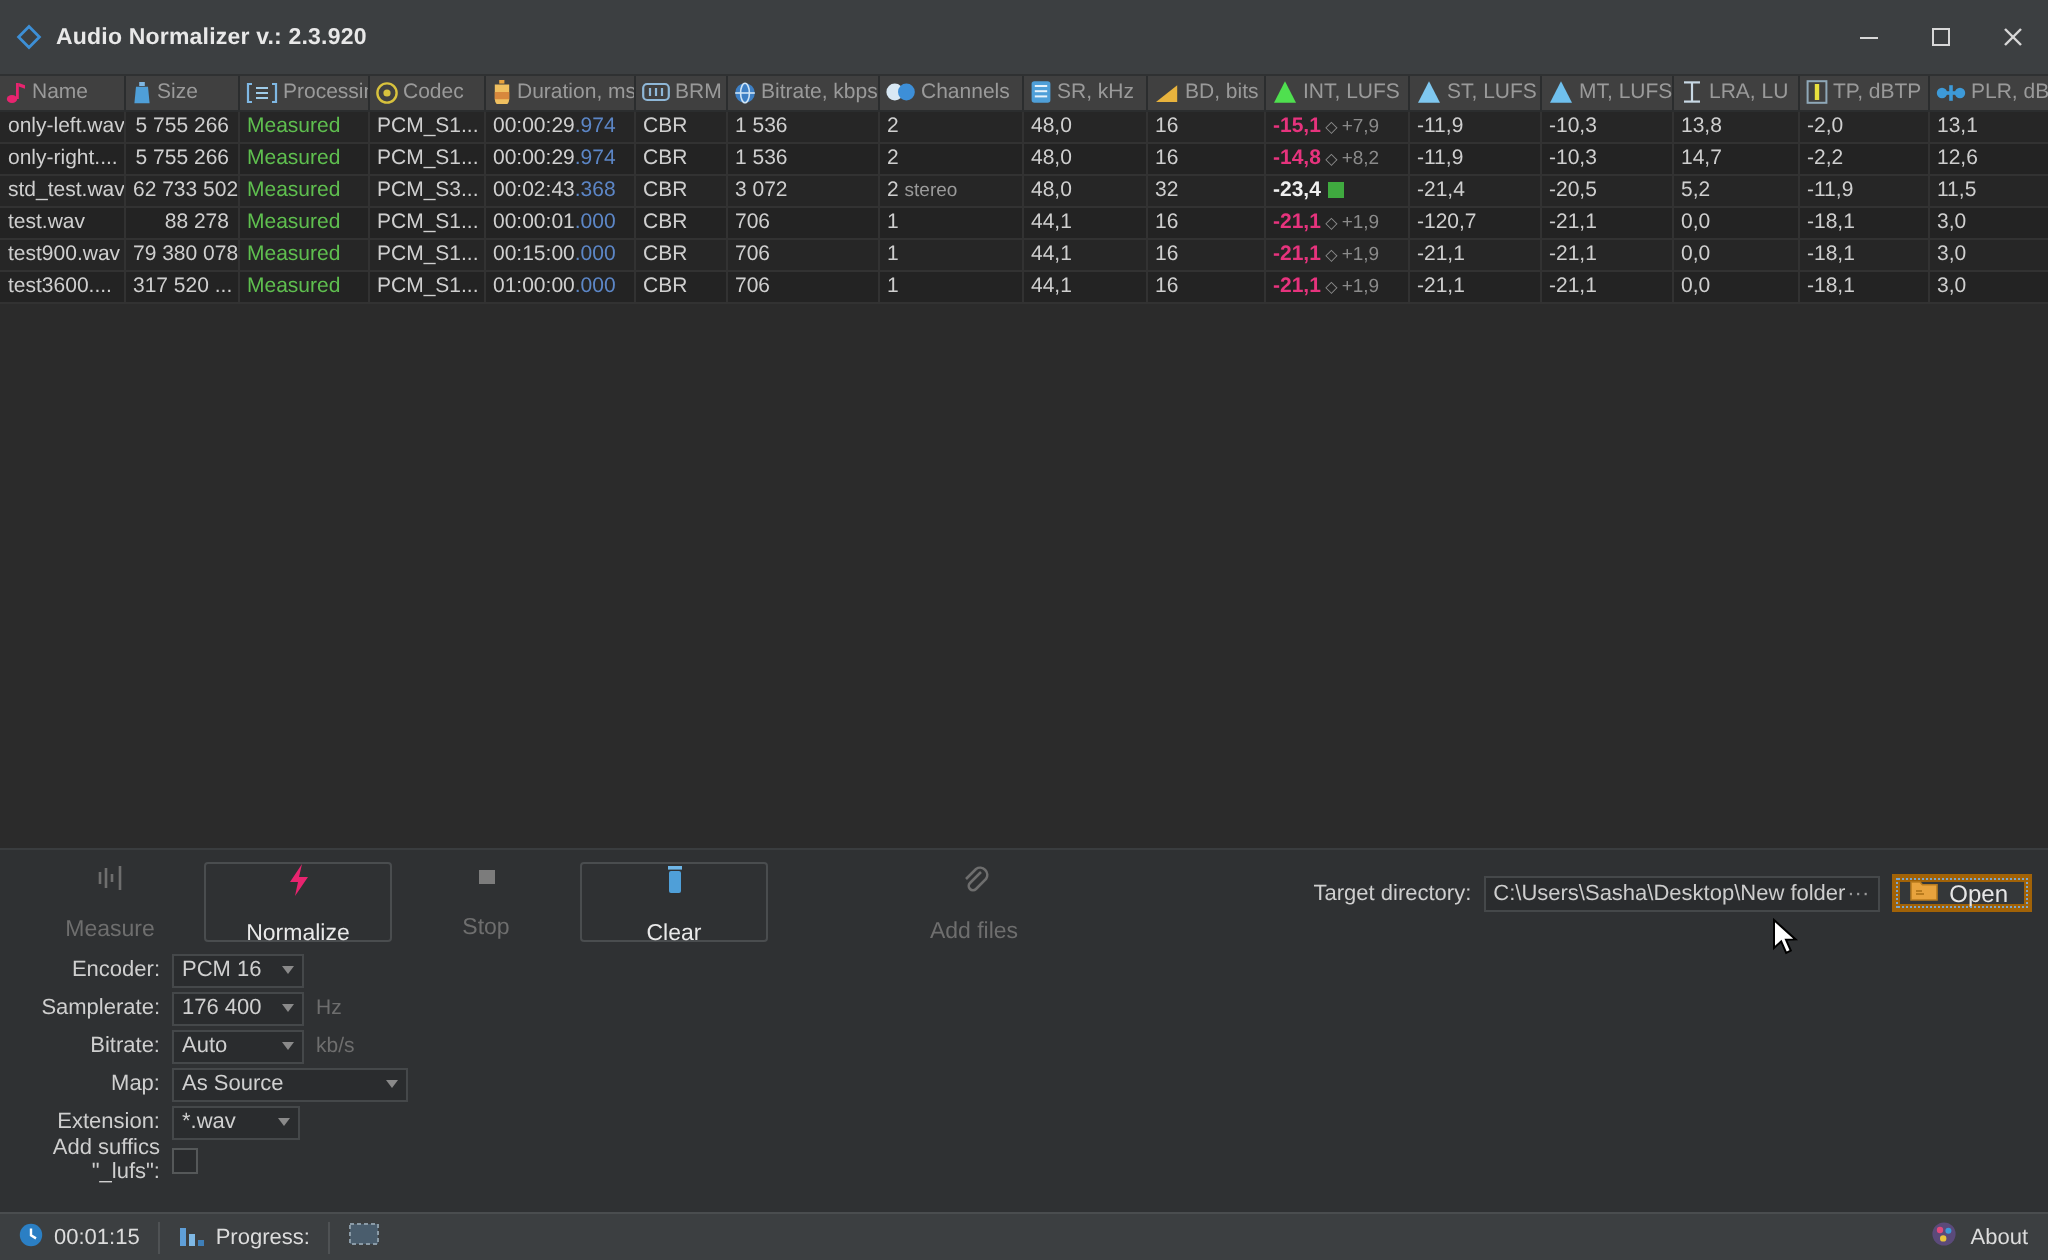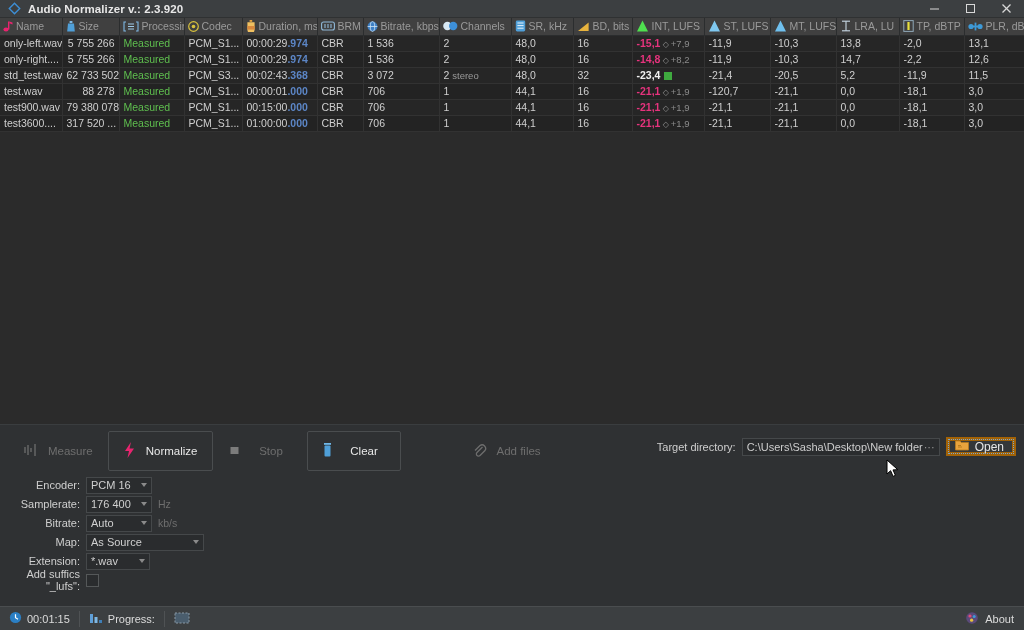--- a/index.html
+++ b/index.html
@@ -6,21 +6,21 @@
   html, body {
     width: 1024px; height: 630px;
     background: #2b2b2b;
     font-family: "Liberation Sans", sans-serif;
     font-size: 11px;
     color: #d4d4d4;
     overflow: hidden;
   }
   
   #titlebar {
-    height: 18px; background: #3c3f41;
+    height: 38px; background: #3c3f41;
     display: flex; align-items: center;
     border-bottom: 1px solid #2f3132;
   }
   #titlebar .app-icon { margin: 0 7px 0 8px; display: flex; align-items: center; }
   #titlebar .app-title {
     font-size: 11.5px; font-weight: bold; color: #e8e8e8;
     letter-spacing: .1px; flex: 1;
   }
   .win-btns { display: flex; height: 22px; }
   .win-btn {
@@ -43,40 +43,40 @@
   tbody td {
     height: 16px; padding: 0 4px; font-size: 10.5px;
     color: #cfcfcf; background: #262626;
     border-right: 1px solid #323232;
     border-bottom: 1px solid #323232;
     white-space: nowrap; overflow: hidden;
   }
   tbody tr:nth-child(even) td { background: #232323; }
   td.num { text-align: right; }
   .measured { color: #5fbf4f; }
-  .ms { color: #5c86c6; font-weight: bold; }
+  .ms { color: #5c86c6; }
   .int-pink { color: #e6337d; font-weight: bold; }
   .int-white { color: #f0f0f0; font-weight: bold; }
   .delta { color: #8b8b8b; font-size: 9.5px; margin-left: 2px; }
   .diamond-s { color: #8b8b8b; font-size: 8px; }
   .chk { display: inline-block; width: 8px; height: 8px; background: #3faa3f; margin-left: 4px; vertical-align: middle; }
   .substereo { color: #9a9a9a; font-size: 9.5px; }
   
   #midarea { background: #2b2b2b; height: 290px; }
   
   #bottom {
     position: absolute; left: 0; top: 424px; width: 1024px; height: 182px;
     background: #2f3133; border-top: 1px solid #3a3d3f;
   }
   #actionbar { display: flex; align-items: center; height: 46px; padding: 6px 8px 0 8px; }
   .act {
     display: flex; align-items: center; gap: 10px;
     height: 40px; padding: 0 14px; min-width: 94px;
     border: 1px solid transparent; border-radius: 2px;
-    color: #6e6e6e; font-size: 11.5px;
+    color: #6e6e6e; font-size: 11.5px; flex-direction: column;
   }
   .act.enabled { border-color: #4a4d4f; color: #e9e9e9; }
   .act .lbl { flex: 1; text-align: center; }
   .act.addfiles { margin-left: 56px; }
   
   #moderow { display: flex; align-items: center; height: 22px; padding-left: 10px; gap: 6px; }
   .lbl-d { color: #cfcfcf; font-size: 11px; }
   .combo {
     background: #2a2c2e; border: 1px solid #45484a; height: 17px;
     display: flex; align-items: center; padding: 0 4px;

